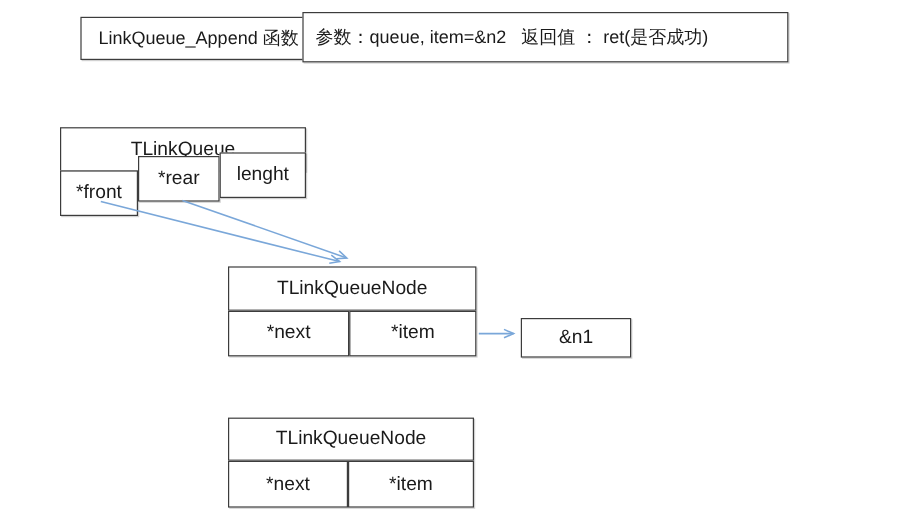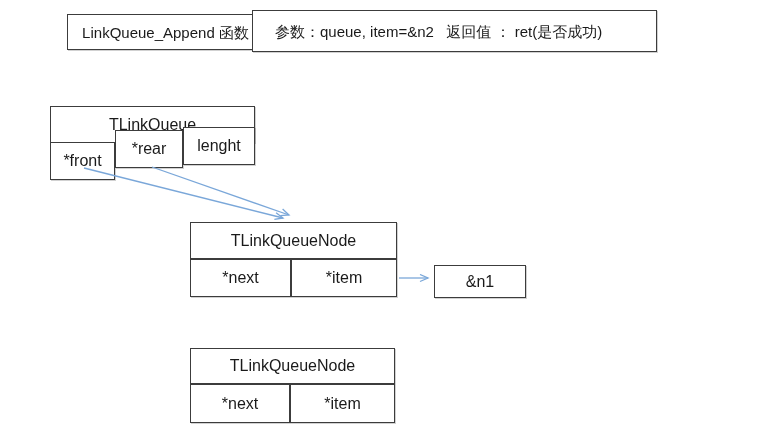--- a/index.html
+++ b/index.html
@@ -18,21 +18,21 @@
     background: #ffffff;
     border: 1.5px solid var(--border, #3c3c3c);
     display: flex;
     align-items: center;
     justify-content: center;
     font-size: 16px;
     line-height: 1;
     white-space: nowrap;
   }
   .box.shadow { box-shadow: 1px 1px 0 rgba(0,0,0,0.18); }
-  .params { justify-content: flex-start; padding-left: 22px; white-space: pre; font-size: 15px; }
+  .params { justify-content: flex-start; padding-left: 10px; white-space: pre; font-size: 15px; }
   .fn { font-size: 15px; }
   .arrows {
     position: absolute;
     left: 0; top: 0;
     width: 763px; height: 429px;
     pointer-events: none;
   }
 </style>
 </head>
 <body>

